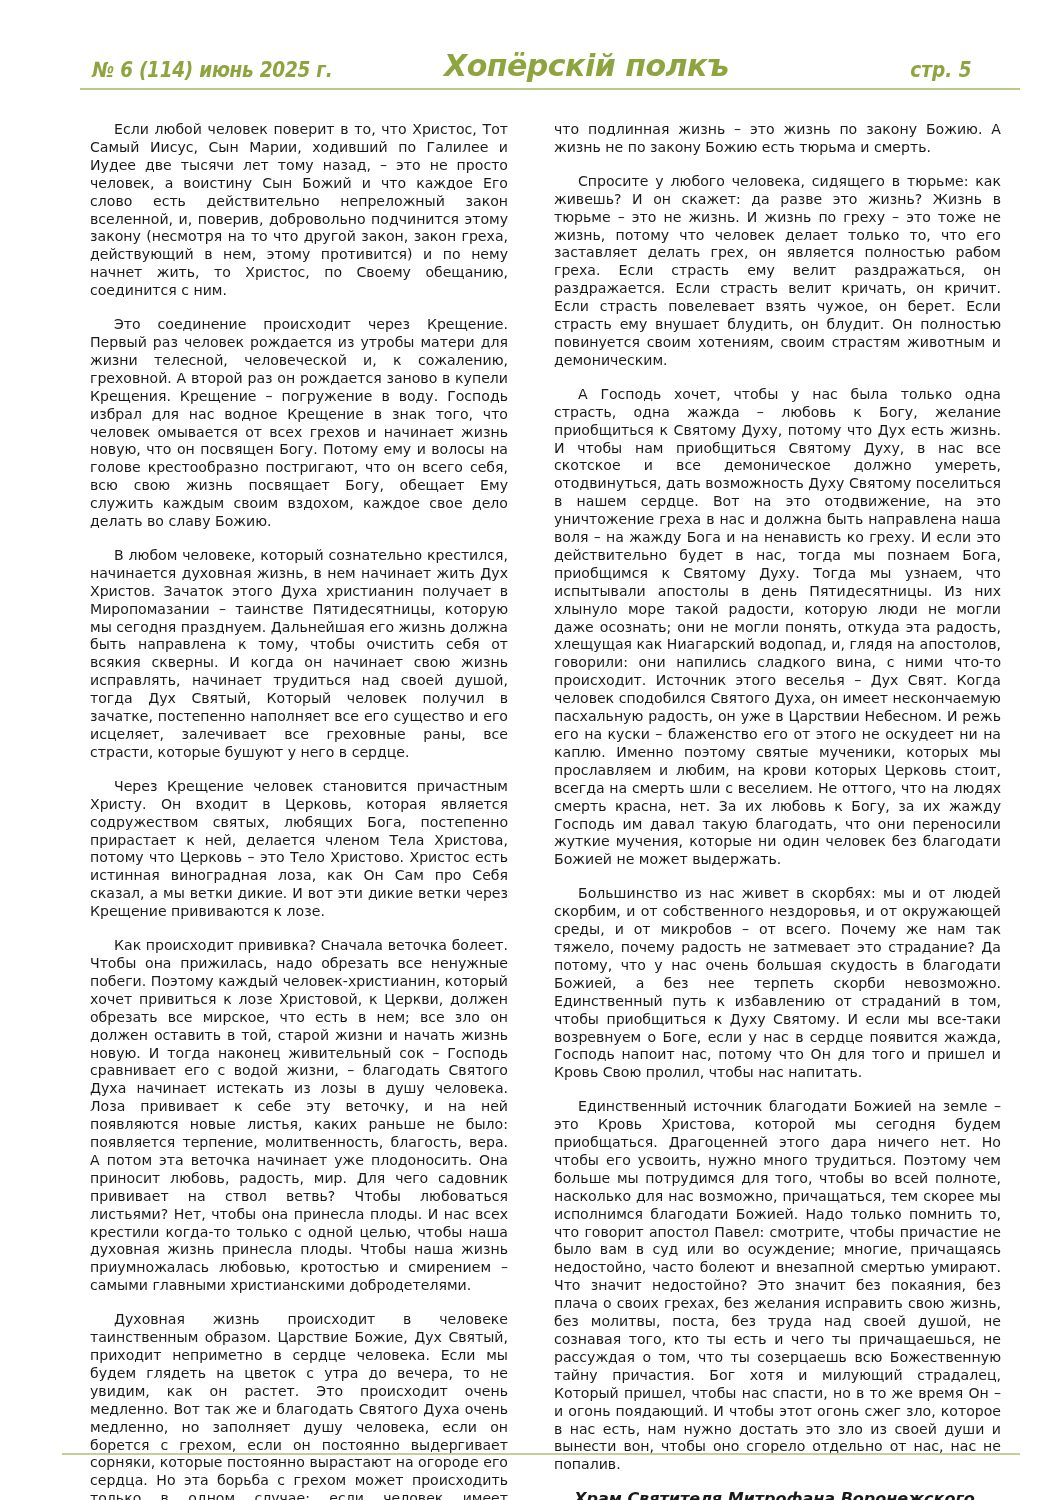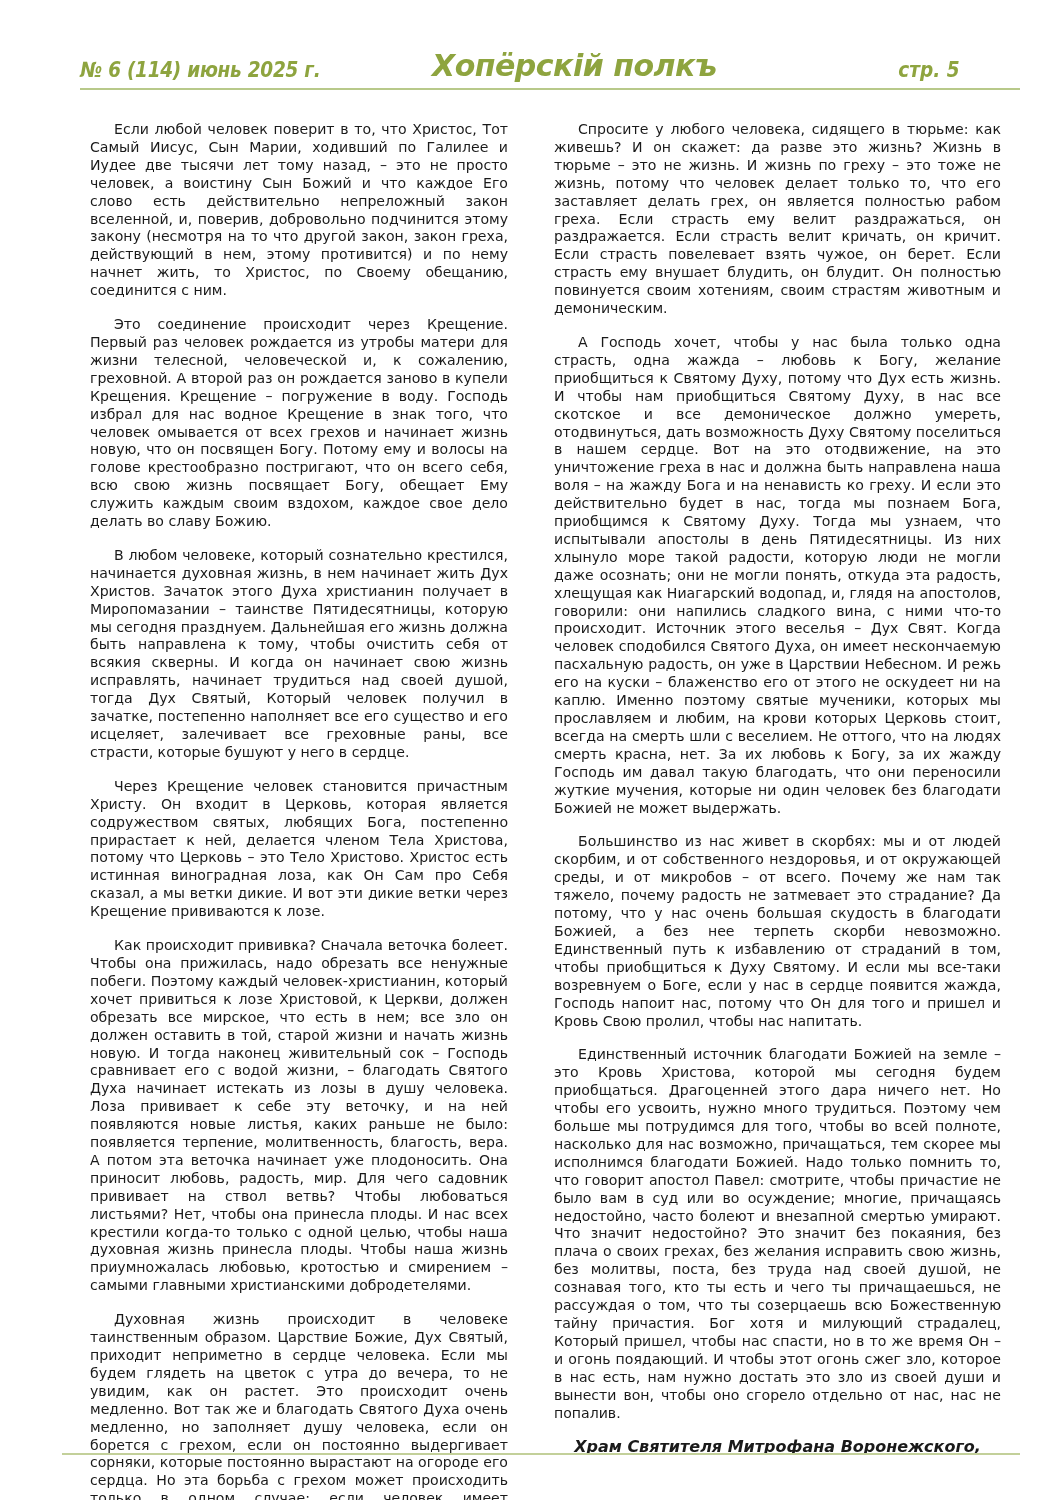--- a/index.html
+++ b/index.html
@@ -1,17 +1,17 @@
 <!DOCTYPE html>
 <html><head>
   <meta charset="utf-8">
   <style>
     html, body { margin: 0; padding: 0; background: #ffffff; }
     body { width: 1061px; height: 1500px; position: relative; overflow: hidden; }
-    .header { position: absolute; left: 80px; top: 48px; width: 880px; height: 40px; }
+    .header { position: absolute; left: 92px; top: 48px; width: 880px; height: 40px; }
     .hdr-issue, .hdr-title, .hdr-page {
       position: absolute; color: #8ea43f; font-family: "DejaVu Sans", sans-serif;
       font-weight: bold; font-style: italic; white-space: nowrap;
     }
     .hdr-issue { left: 0; top: 10px; font-size: 21px; letter-spacing: -0.3px; transform: scaleX(0.88); transform-origin: left center; }
     .hdr-title { left: 352px; top: 0; font-size: 30px; letter-spacing: -0.5px; }
     .hdr-page { right: 0; top: 10px; font-size: 21px; transform: scaleX(0.88); transform-origin: right center; }
     .hdr-rule { position: absolute; left: 80px; top: 88px; width: 940px; height: 2px; background: #b8c98a; }
     .foot-rule { position: absolute; left: 62px; top: 1453px; width: 958px; height: 2px; background: #c3d09a; }
     .col {
@@ -42,20 +42,21 @@
   <p>Если любой человек поверит в то, что Христос, Тот Самый Иисус, Сын Марии, ходивший по Галилее и Иудее две тысячи лет тому назад, – это не просто человек, а воистину Сын Божий и что каждое Его слово есть действительно непреложный закон вселенной, и, поверив, добровольно подчинится этому закону (несмотря на то что другой закон, закон греха, действующий в нем, этому противится) и по нему начнет жить, то Христос, по Своему обещанию, соединится с ним.</p>
   <p>Это соединение происходит через Крещение. Первый раз человек рождается из утробы матери для жизни телесной, человеческой и, к сожалению, греховной. А второй раз он рождается заново в купели Крещения. Крещение – погружение в воду. Господь избрал  для нас водное Крещение в знак того, что человек омывается от всех грехов и начинает жизнь новую, что он посвящен Богу. Потому ему и волосы на голове крестообразно постригают, что он всего себя, всю свою жизнь посвящает Богу, обещает Ему служить каждым своим вздохом, каждое свое дело делать во славу Божию.</p>
   <p>В любом человеке, который сознательно крестился, начинается духовная жизнь, в нем начинает жить Дух Христов. Зачаток этого Духа христианин получает в Миропомазании – таинстве Пятидесятницы, которую мы сегодня празднуем. Дальнейшая его жизнь должна быть направлена к тому, чтобы очистить себя от всякия скверны. И когда он начинает свою жизнь исправлять, начинает трудиться над своей душой, тогда Дух Святый, Который человек получил в зачатке, постепенно наполняет все его существо и его исцеляет, залечивает все греховные раны, все страсти, которые бушуют у него в сердце.</p>
   <p>Через Крещение человек становится причастным Христу. Он входит в Церковь, которая является содружеством святых, любящих Бога, постепенно прирастает к ней, делается членом Тела Христова, потому что Церковь – это Тело Христово. Христос есть истинная виноградная лоза, как Он Сам про Себя сказал, а мы ветки дикие. И вот эти дикие ветки через Крещение прививаются к лозе.</p>
   <p>Как происходит прививка? Сначала веточка болеет. Чтобы она прижилась, надо обрезать все ненужные побеги. Поэтому каждый человек-христианин, который хочет привиться к лозе Христовой, к Церкви, должен обрезать все мирское, что есть в нем; все зло он должен оставить в той, старой жизни и начать жизнь новую. И тогда наконец живительный сок – Господь сравнивает его с водой жизни, – благодать Святого Духа начинает истекать из лозы в душу человека. Лоза прививает к себе эту веточку, и на ней появляются новые листья, каких раньше не было: появляется терпение, молитвенность, благость, вера. А потом эта веточка начинает уже плодоносить. Она приносит любовь, радость, мир. Для чего садовник прививает на ствол ветвь? Чтобы любоваться листьями? Нет, чтобы она принесла плоды. И нас всех крестили когда-то только с одной целью, чтобы наша духовная жизнь принесла плоды. Чтобы наша жизнь приумножалась любовью, кротостью и смирением – самыми главными христианскими добродетелями.</p>
   <p>Духовная жизнь происходит в человеке таинственным образом. Царствие Божие, Дух Святый, приходит неприметно в сердце человека. Если мы будем глядеть на цветок с утра до вечера, то не увидим, как он растет. Это происходит очень медленно. Вот так же и благодать Святого Духа очень медленно, но заполняет душу человека, если он борется с грехом, если он постоянно выдергивает сорняки, которые постоянно вырастают на огороде его сердца. Но эта борьба с грехом может происходить только в одном случае: если человек имеет постоянную жажду общения с Богом, если он пренебрегает всем ради нее. Поэтому Господь и говорит, что должно быть не хотение, а именно жажда: «Аще кто жаждет, да приидет ко Мне и пиет». Бог есть источник нашей жизни. И если жажды этой нет, то никогда никакого Бога не познаешь и не увидишь как своих ушей.</p>
   <p>Господь Иисус Христос ушел на Небеса, воссел во плоти одесную Бога и послал на маленькую Церковь, состоящую из двенадцати апостолов, благодать Святого Духа. Он ее оплодотворил, и с тех пор Дух Свят живет в Церкви. И мы, крестившись, можем приобщиться к этой благодати, к этому источнику жизни, жизни подлинной. Потому</p>
 </div>
 
 <div class="col col-right">
+  <p class="cont">что подлинная жизнь – это жизнь по закону Божию. А жизнь не по закону Божию есть тюрьма и смерть.</p>
   <p>Спросите у любого человека, сидящего в тюрьме: как живешь? И он скажет: да разве это жизнь? Жизнь в тюрьме – это не жизнь. И жизнь по греху – это тоже не жизнь, потому что человек делает только то, что его заставляет делать грех, он является полностью рабом греха. Если страсть ему велит раздражаться, он раздражается. Если страсть велит кричать, он кричит. Если страсть повелевает взять чужое, он берет. Если страсть ему внушает блудить, он блудит. Он полностью повинуется своим хотениям, своим страстям животным и демоническим.</p>
   <p>А Господь хочет, чтобы у нас была только одна страсть, одна жажда – любовь к Богу, желание приобщиться к Святому Духу, потому что Дух есть жизнь. И чтобы нам приобщиться Святому Духу, в нас все скотское и все демоническое должно умереть, отодвинуться, дать возможность Духу Святому поселиться в нашем сердце. Вот на это отодвижение, на это уничтожение греха в нас и должна быть направлена наша воля – на жажду Бога и на ненависть ко греху. И если это действительно будет в нас, тогда мы познаем Бога, приобщимся к Святому Духу. Тогда мы узнаем, что испытывали апостолы в день Пятидесятницы. Из них хлынуло море такой радости, которую люди не могли даже осознать; они не могли понять, откуда эта радость, хлещущая как Ниагарский водопад, и, глядя на апостолов, говорили: они напились сладкого вина, с ними что-то происходит. Источник этого веселья – Дух Свят. Когда человек сподобился Святого Духа, он имеет нескончаемую пасхальную радость, он уже в Царствии Небесном. И режь его на куски – блаженство его от этого не оскудеет ни на каплю. Именно поэтому святые мученики, которых мы прославляем и любим, на крови которых Церковь стоит, всегда на смерть шли с веселием. Не оттого, что на людях смерть красна, нет. За их любовь к Богу, за их жажду Господь им давал такую благодать, что они переносили жуткие мучения, которые ни один человек без благодати Божией не может выдержать.</p>
   <p>Большинство из нас живет в скорбях: мы и от людей скорбим, и от собственного нездоровья, и от окружающей среды, и от микробов – от всего. Почему же нам так тяжело, почему радость не затмевает это страдание? Да потому, что у нас очень большая скудость в благодати Божией, а без нее терпеть скорби невозможно. Единственный путь к избавлению от страданий в том, чтобы приобщиться к Духу Святому. И если мы все-таки возревнуем о Боге, если у нас в сердце появится жажда, Господь напоит нас, потому что Он для того и пришел и Кровь Свою пролил, чтобы нас напитать.</p>
   <p>Единственный источник благодати Божией на земле – это Кровь Христова, которой мы сегодня будем приобщаться. Драгоценней этого дара ничего нет. Но чтобы его усвоить, нужно много трудиться. Поэтому чем больше мы потрудимся для того, чтобы во всей полноте, насколько для нас возможно, причащаться, тем скорее мы исполнимся благодати Божией. Надо только помнить то, что говорит апостол Павел: смотрите, чтобы причастие не было вам в суд или во осуждение; многие, причащаясь недостойно, часто болеют и внезапной смертью умирают. Что значит недостойно? Это значит без покаяния, без плача о своих грехах, без желания исправить свою жизнь, без молитвы, поста, без труда над своей душой, не сознавая того, кто ты есть и чего ты причащаешься, не рассуждая о том, что ты созерцаешь всю Божественную тайну причастия. Бог хотя и милующий страдалец, Который пришел, чтобы нас спасти, но в то же время Он – и огонь поядающий. И чтобы этот огонь сжег зло, которое в нас есть, нам нужно достать это зло из своей души и вынести вон, чтобы оно сгорело отдельно от нас, нас не попалив.</p>
   <div class="signature">
     <div>Храм Святителя Митрофана Воронежского,</div>
   </div>
 </div>
 
 <div class="foot-rule"></div>

